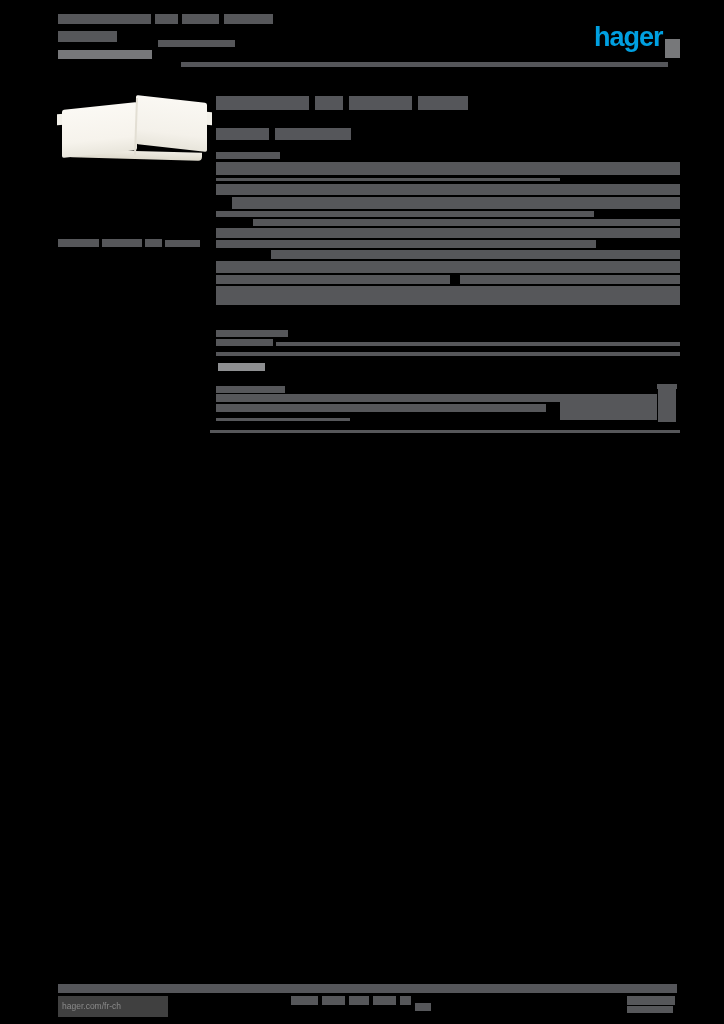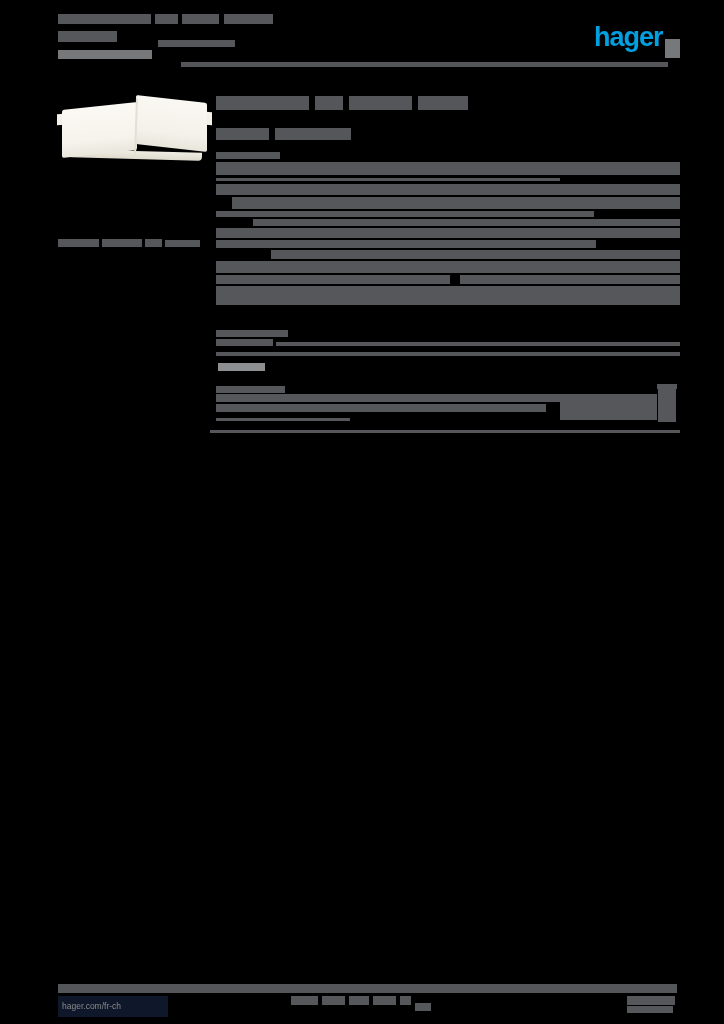--- a/index.html
+++ b/index.html
@@ -131,21 +131,21 @@
 
   <div class="photo">
     <div class="tab-left"></div>
     <div class="tab-right"></div>
     <div class="lip"></div>
     <div class="panel-left"></div>
     <div class="panel-right"></div>
     <div class="seam"></div>
   </div>
 
-  <div class="url-box" style="background: #0f172a;">
+  <div class="url-box" style="background: #404040;">
     <a href="#" style="color: rgb(138, 138, 138);">hager.com/fr-ch</a>
   </div>
 
 <div class="bar" style="left: 58px; top: 14px; width: 93px; height: 10px; background: rgb(86, 87, 90);"></div>
     <div class="bar" style="left: 155px; top: 14px; width: 23px; height: 10px; background: rgb(86, 87, 90);"></div>
     <div class="bar" style="left: 182px; top: 14px; width: 37px; height: 10px; background: rgb(86, 87, 90);"></div>
     <div class="bar" style="left: 224px; top: 14px; width: 49px; height: 10px; background: rgb(86, 87, 90);"></div>
     <div class="bar" style="left: 58px; top: 31px; width: 59px; height: 11px; background: rgb(86, 87, 90);"></div>
     <div class="bar" style="left: 158px; top: 40px; width: 77px; height: 7px; background: rgb(86, 87, 90);"></div>
     <div class="bar" style="left: 58px; top: 50px; width: 94px; height: 9px; background: rgb(119, 120, 122);"></div>

